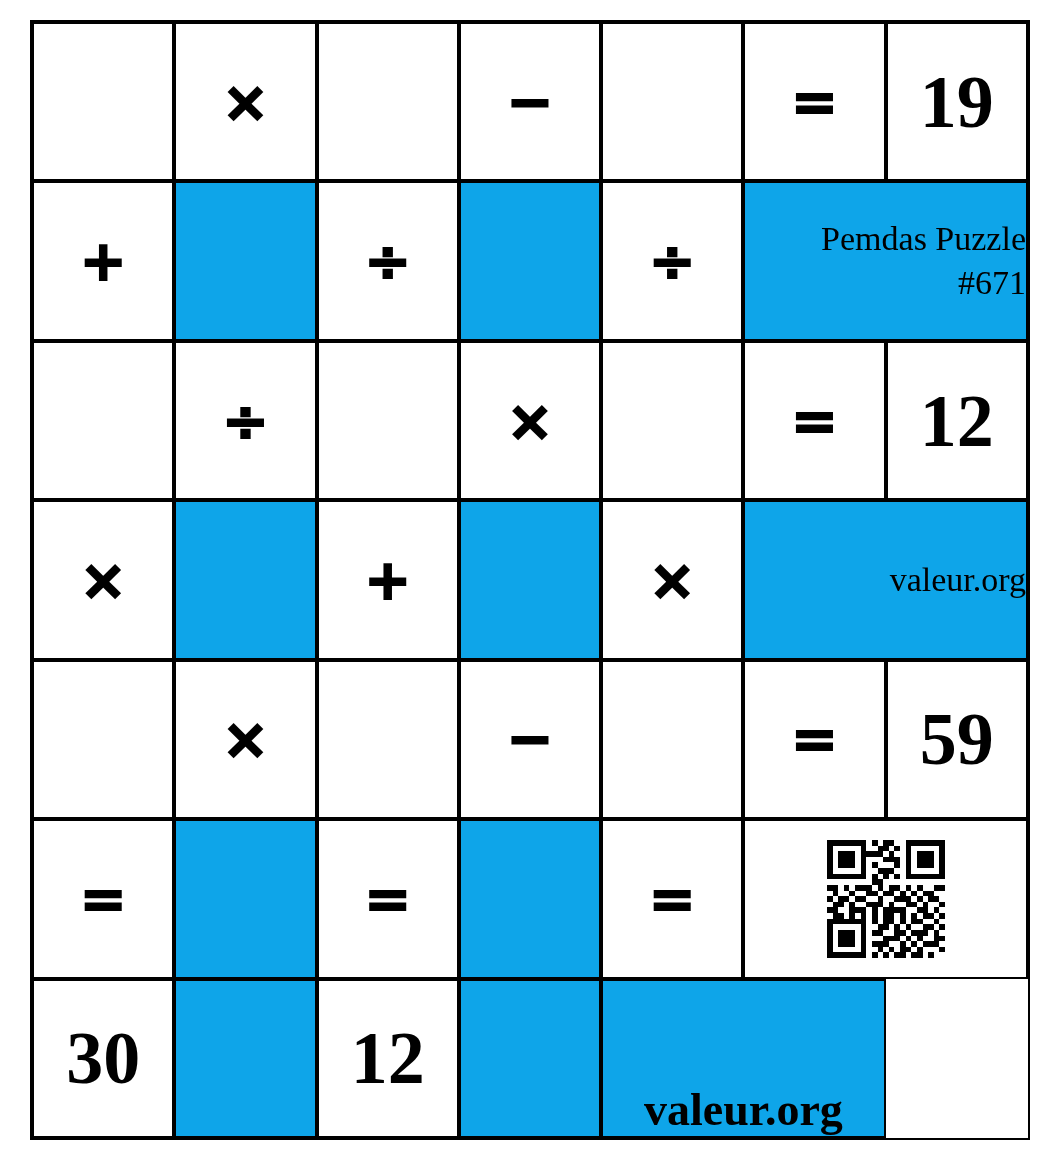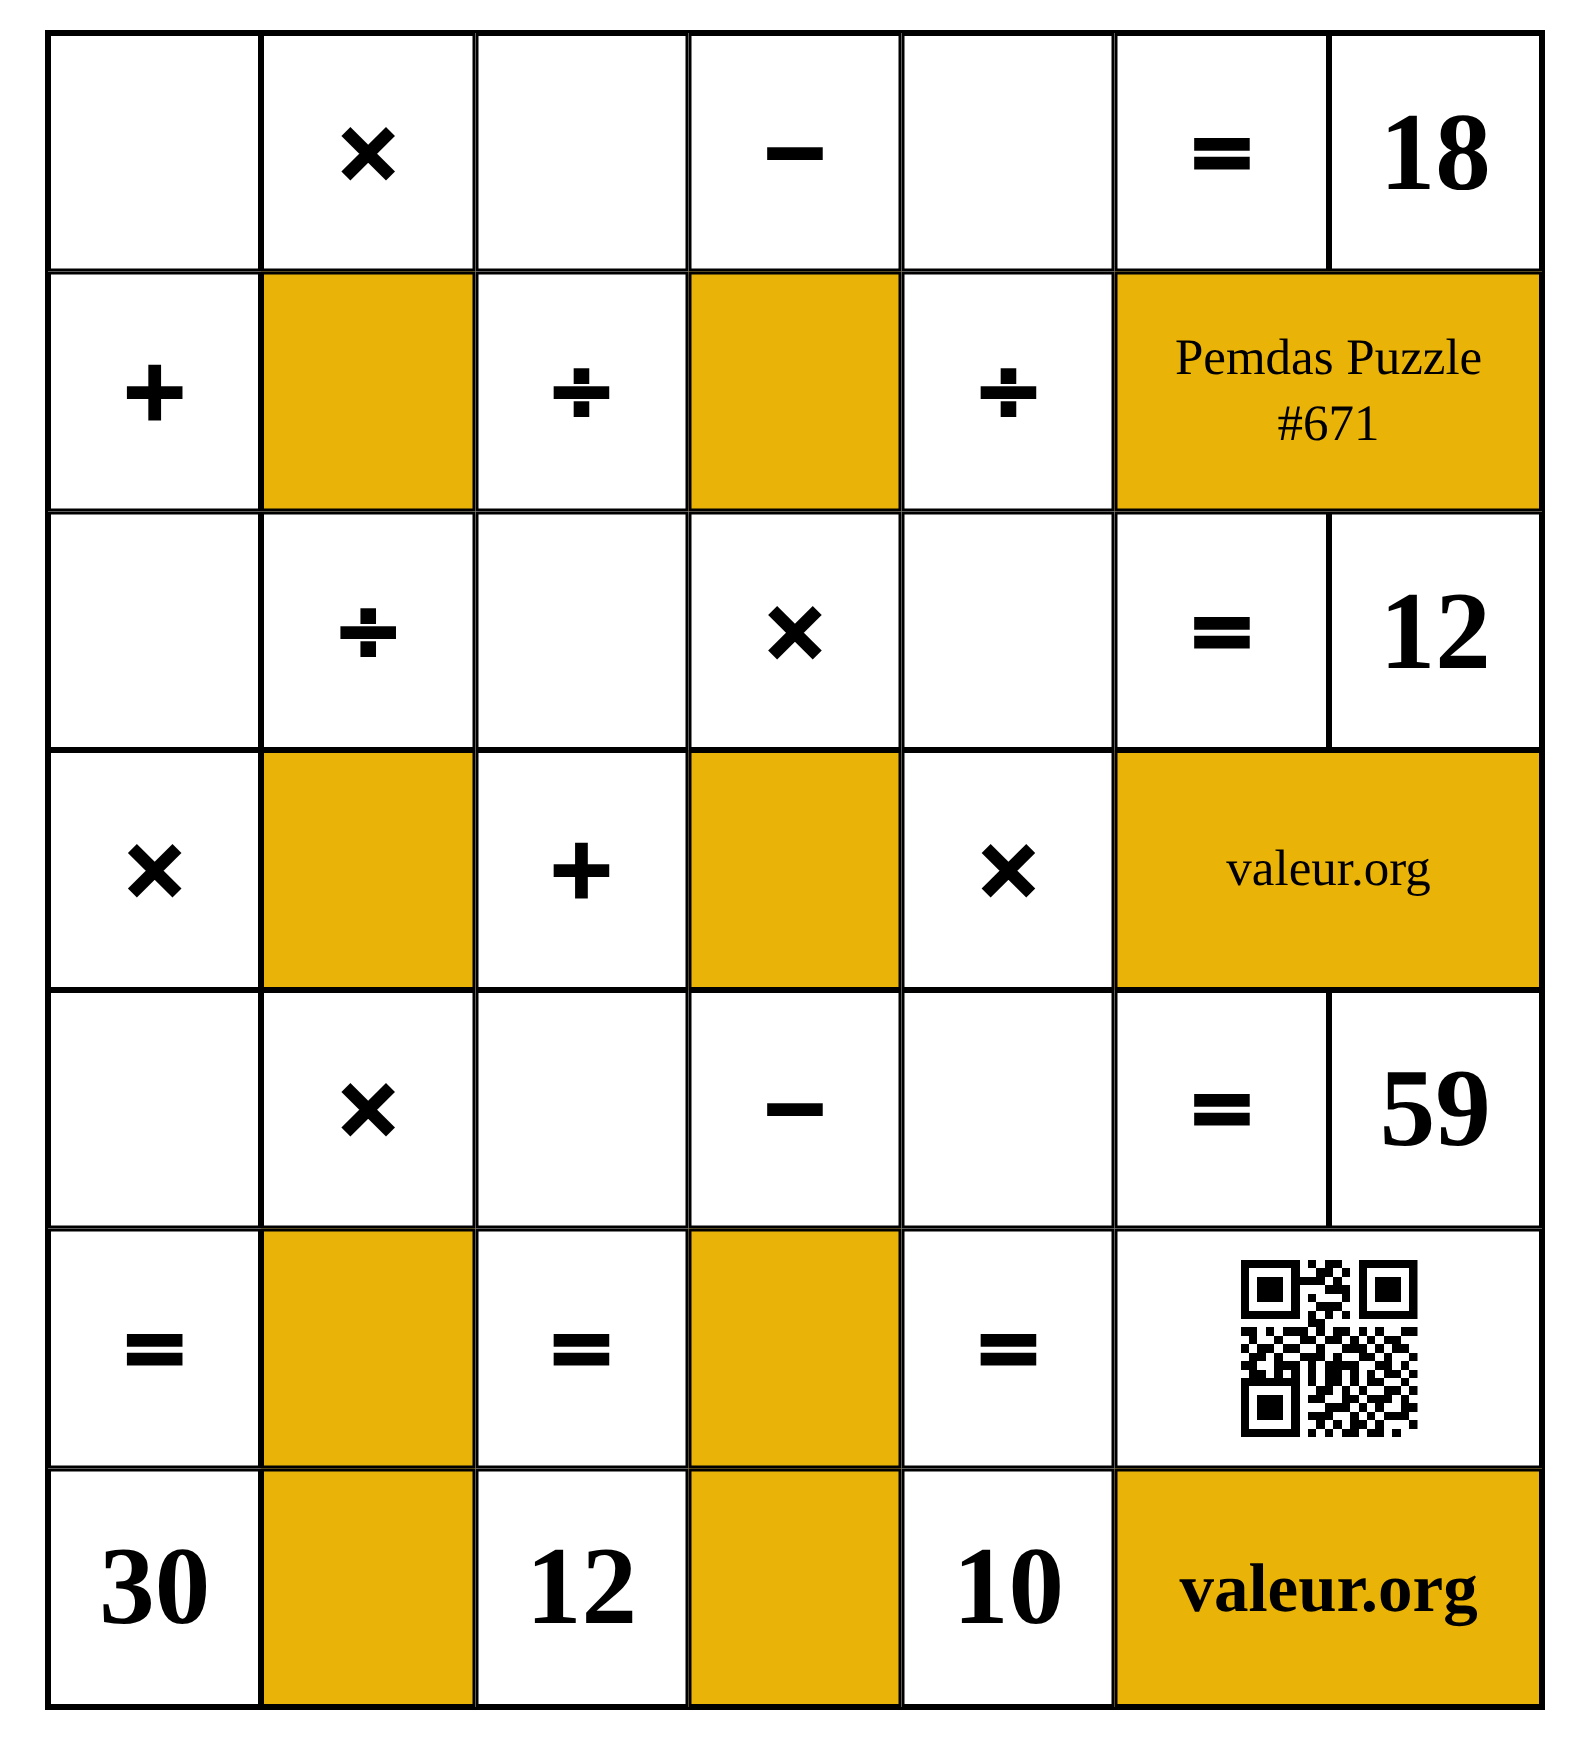--- a/index.html
+++ b/index.html
@@ -9,21 +9,21 @@
   }
   .grid{
     position:absolute;left:30px;top:20px;width:1000px;height:1120px;
     display:grid;grid-template-columns:repeat(7,1fr);grid-template-rows:repeat(7,1fr);
     border:2px solid #000;box-sizing:border-box;background:#fff;
   }
   .c{
     border:2px solid #000;box-sizing:border-box;background:#fff;
     display:flex;align-items:center;justify-content:center;overflow:hidden;
   }
-  .g{background:#eab308;}
+  .g{background:#0ea5e9;align-items:flex-end;}
   .span2{grid-column:span 2;}
   .op{
     font-family:"DejaVu Sans",sans-serif;font-weight:700;font-size:56px;
     -webkit-text-stroke:2px #000;line-height:1;
   }
   .num{
     font-family:"Liberation Serif",serif;font-weight:700;font-size:74px;line-height:1;
   }
   .txt{
     flex-direction:column;font-size:34px;line-height:1.3;text-align:center;
@@ -35,21 +35,21 @@
 <body>
 
 <div class="grid">
 
   <div class="c"></div>
   <div class="c op">×</div>
   <div class="c"></div>
   <div class="c op">−</div>
   <div class="c"></div>
   <div class="c op">=</div>
-  <div class="c num">18</div>
+  <div class="c num">19</div>
 
   <div class="c op">+</div>
   <div class="c g"></div>
   <div class="c op">÷</div>
   <div class="c g"></div>
   <div class="c op">÷</div>
   <div class="c g txt span2">
     <span>Pemdas Puzzle</span>
     <span>#671</span>
   </div>
@@ -334,18 +334,17 @@
             <rect x="18" y="20" width="1" height="1"></rect>
           </g>
         </svg>
       </div>
   </div>
 
   <div class="c num">30</div>
   <div class="c g"></div>
   <div class="c num">12</div>
   <div class="c g"></div>
-  <div class="c num">10</div>
   <div class="c g site span2">
     <span>valeur.org</span>
   </div>
 
 </div>
 
 </body></html>

